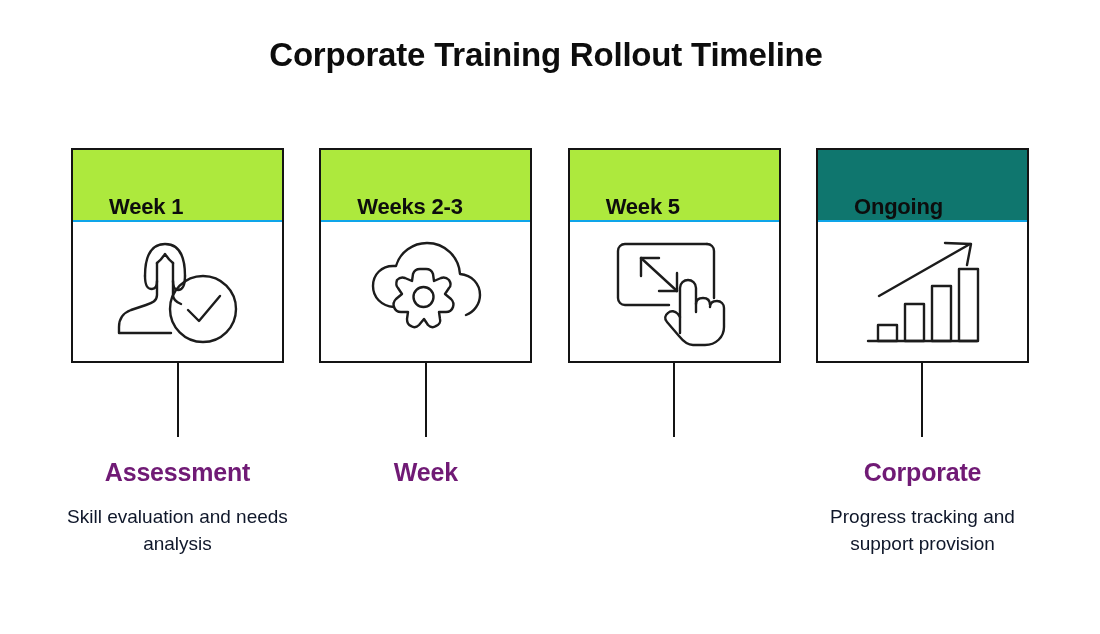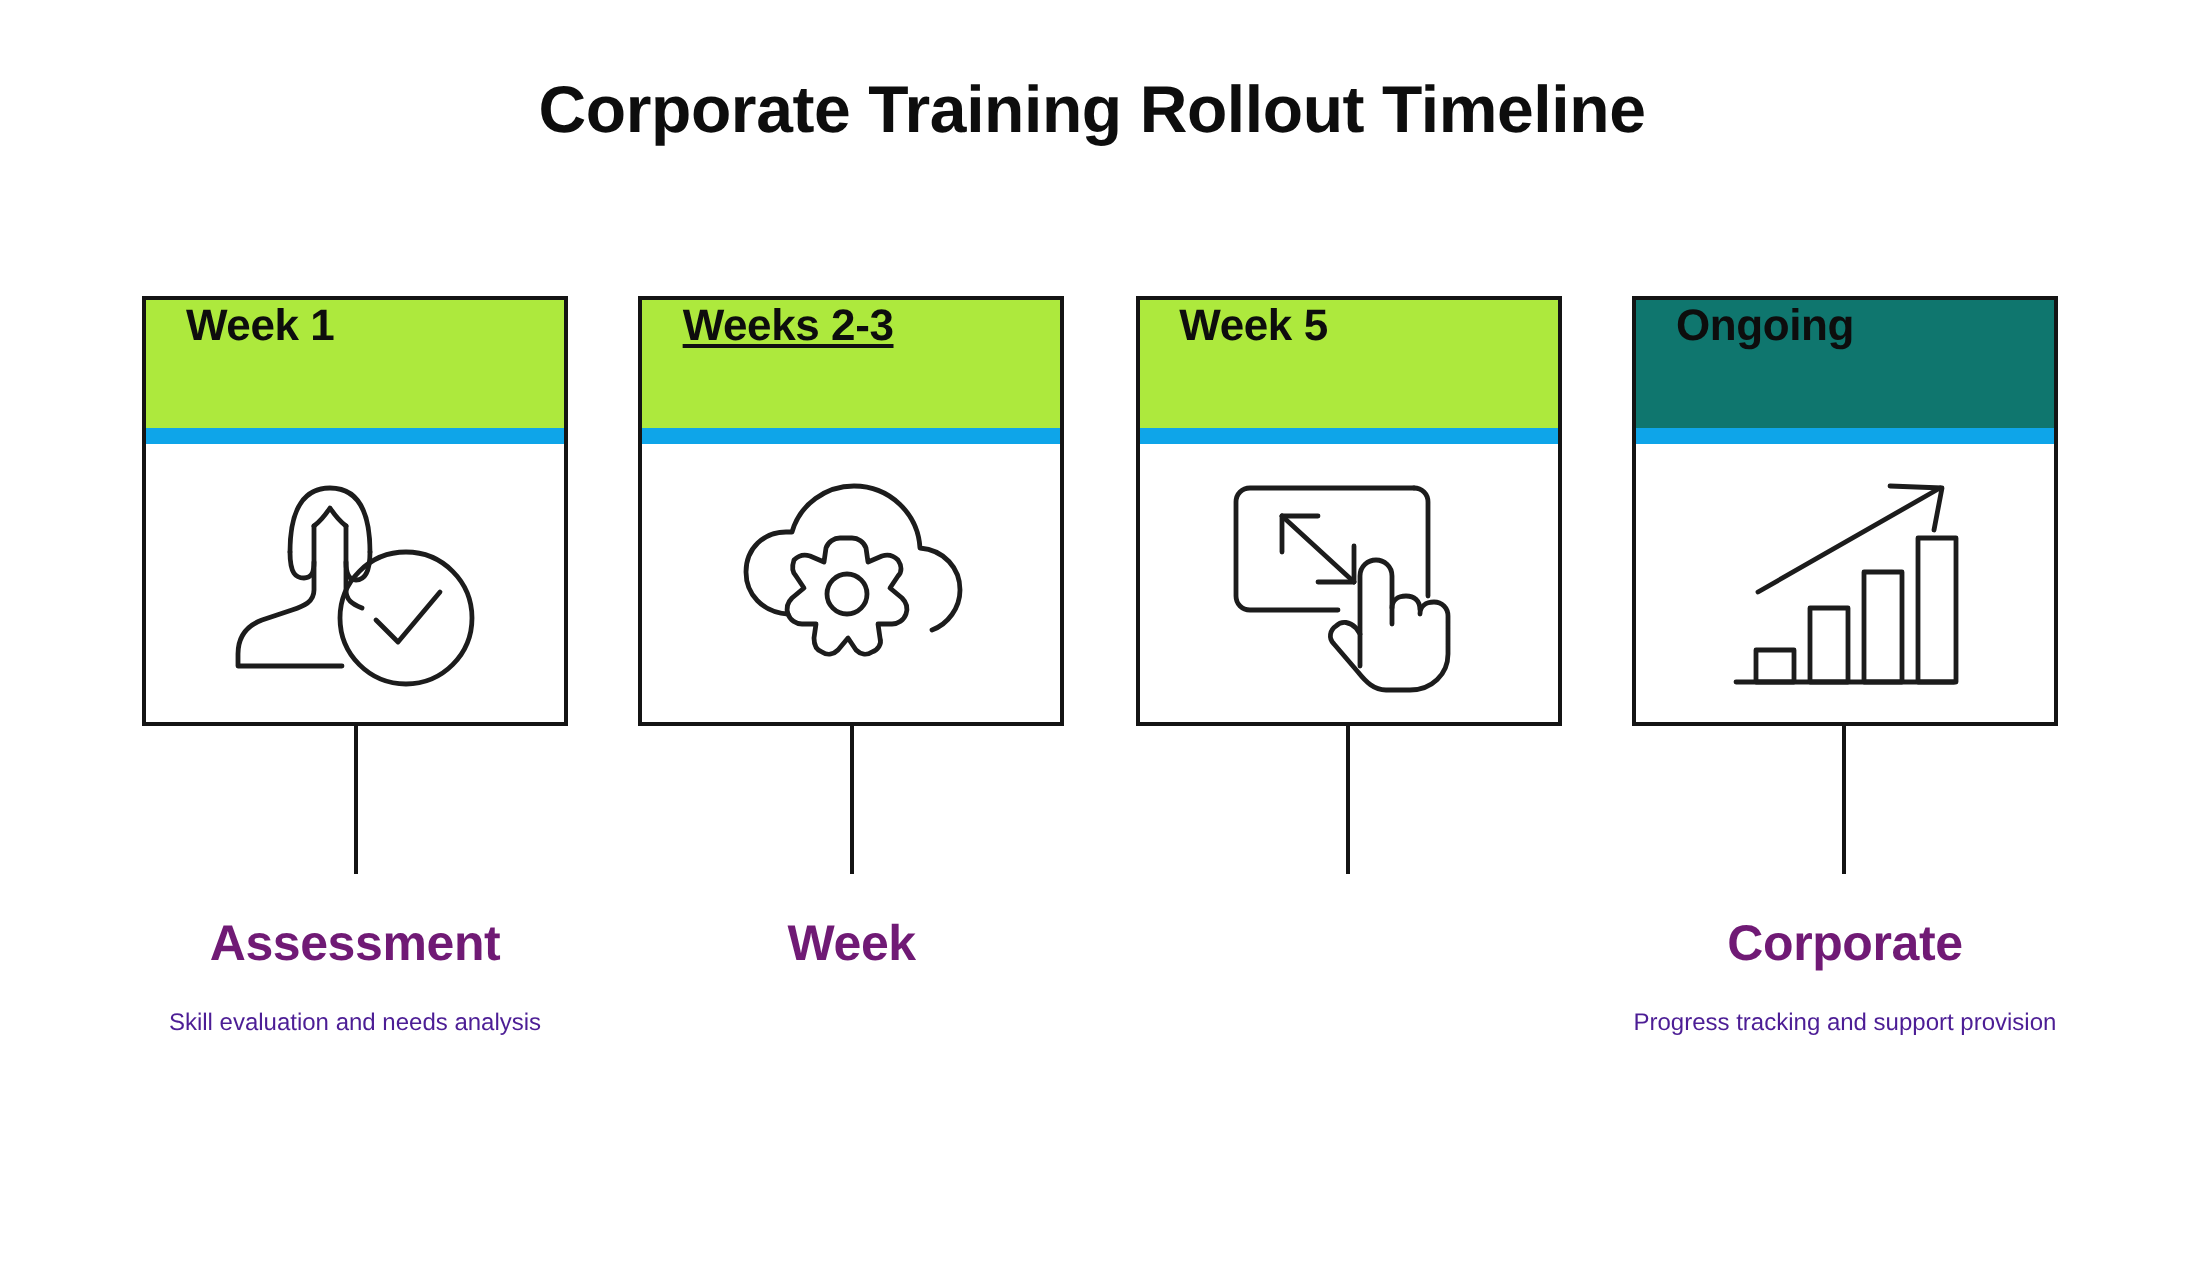--- a/index.html
+++ b/index.html
@@ -49,24 +49,24 @@
 
   
   .card {
     width: 213px;
     border: 2px solid #141414;
     box-sizing: border-box;
     background: #ffffff;
   }
   .card-header {
     height: 72px;
-    border-bottom: 8px solid #0ea5e9;
-    display: flex;
-    align-items: flex-start;
-    padding-left: 20px;
+    border-bottom: 2px solid #0ea5e9;
+    display: flex;
+    align-items: flex-end;
+    padding-left: 36px;
     box-sizing: border-box;
   }
   .card-header-label {
     font-size: 22px;
     font-weight: bold;
     color: #0d0d0d;
     letter-spacing: -0.2px;
   }
   .card-body {
     height: 139px;
@@ -94,23 +94,23 @@
   }
   .step-title {
     font-size: 25px;
     font-weight: bold;
     color: #701a75;
     letter-spacing: -0.2px;
     line-height: 1.1;
   }
   .step-desc {
     margin-top: 16px;
-    font-size: 12px;
+    font-size: 19px;
     line-height: 1.45;
-    color: #4c1d95;
+    color: #0f172a;
   }
 </style>
 </head>
 <body>
 
 <div class="page-title">Corporate Training Rollout Timeline</div>
 
 <div class="timeline">
 
   <div class="column">
@@ -135,21 +135,21 @@
     </div>
     <div class="connector"></div>
     <div class="label-block">
       <div class="step-title">Assessment</div>
       <div class="step-desc">Skill evaluation and needs analysis</div>
     </div>
   </div>
 
   <div class="column">
     <div class="card">
-      <div class="card-header" style="background: rgb(173, 233, 61); text-decoration: underline;">
+      <div class="card-header" style="background: rgb(173, 233, 61);">
         <span class="card-header-label">Weeks 2-3</span>
       </div>
       <div class="card-body">
         <span>
           <svg class="icon-svg" width="126" height="112" viewBox="0 0 126 112" fill="none" stroke="#1c1c1c" stroke-width="2.4" stroke-linecap="round" stroke-linejoin="round">
             <path d="M31 71 C18 70 10 61 10 50 C10 38 19 30 30 30 C31 30 32 30 33 30 C37 16 50 7 64 7 C82 7 96 21 97 38 C109 39 117 48 117 59 C117 68 111 76 103 79"></path>
             <path d="M63 33 C66 33 69 35 70 38 L71 45 L78 42 C81 41 84 42 86 44 C88 47 88 50 86 52 L82 58 L88 63 C90 65 91 68 90 71 C89 74 86 76 83 76 L76 76 L77 83 C78 86 76 89 73 90 C70 92 67 91 65 89 L61 83 L56 89 C54 91 51 92 48 90 C45 89 44 86 44 83 L45 76 L38 76 C35 76 32 74 31 71 C30 68 31 65 33 63 L39 58 L35 52 C33 50 33 47 34 44 C36 42 39 41 42 42 L49 45 L50 38 C51 35 54 33 57 33 Z"></path>
             <circle cx="60.5" cy="61" r="10"></circle>
           </svg>
         </span>

